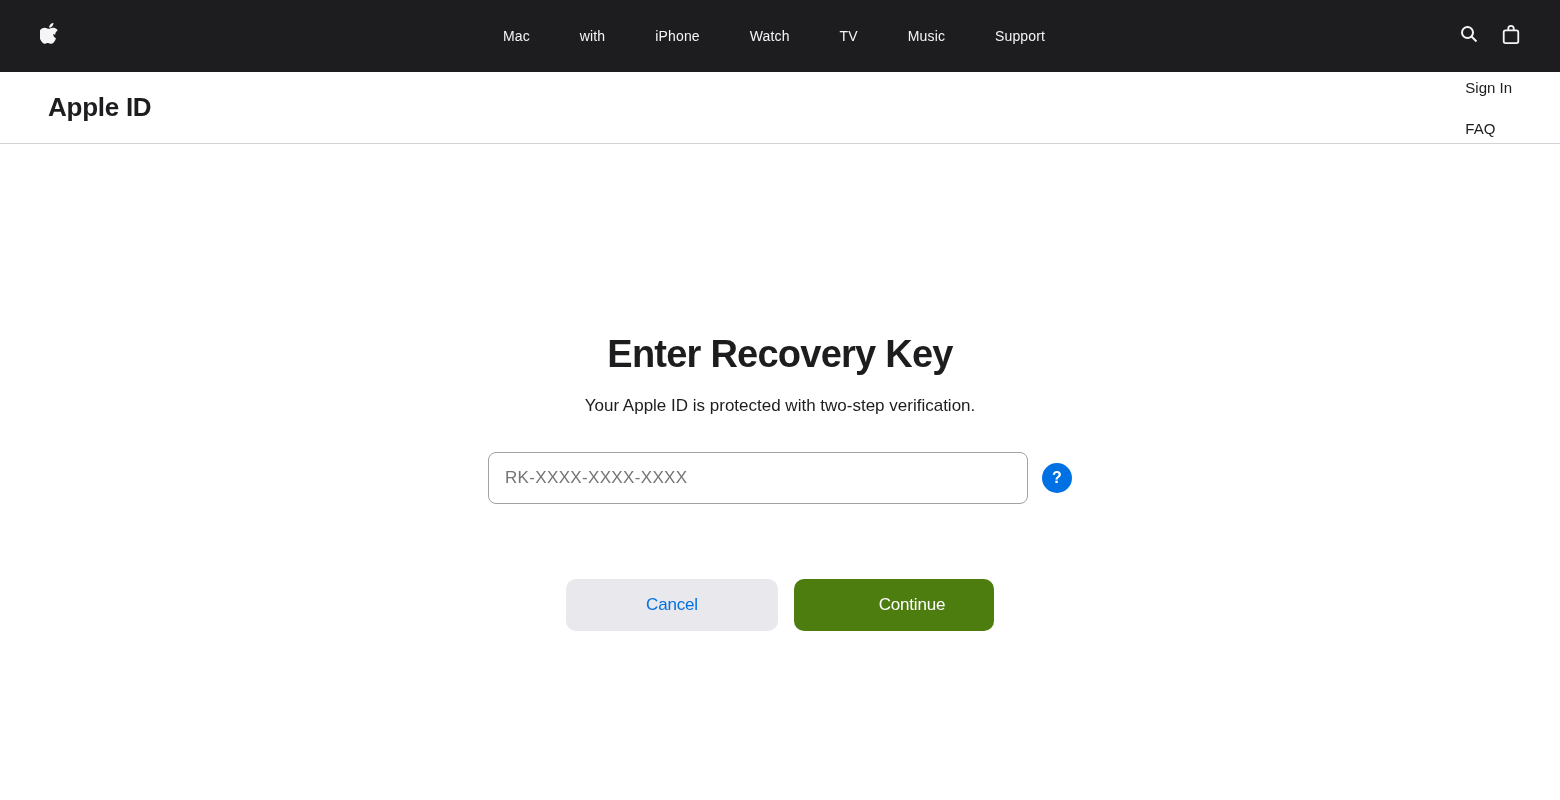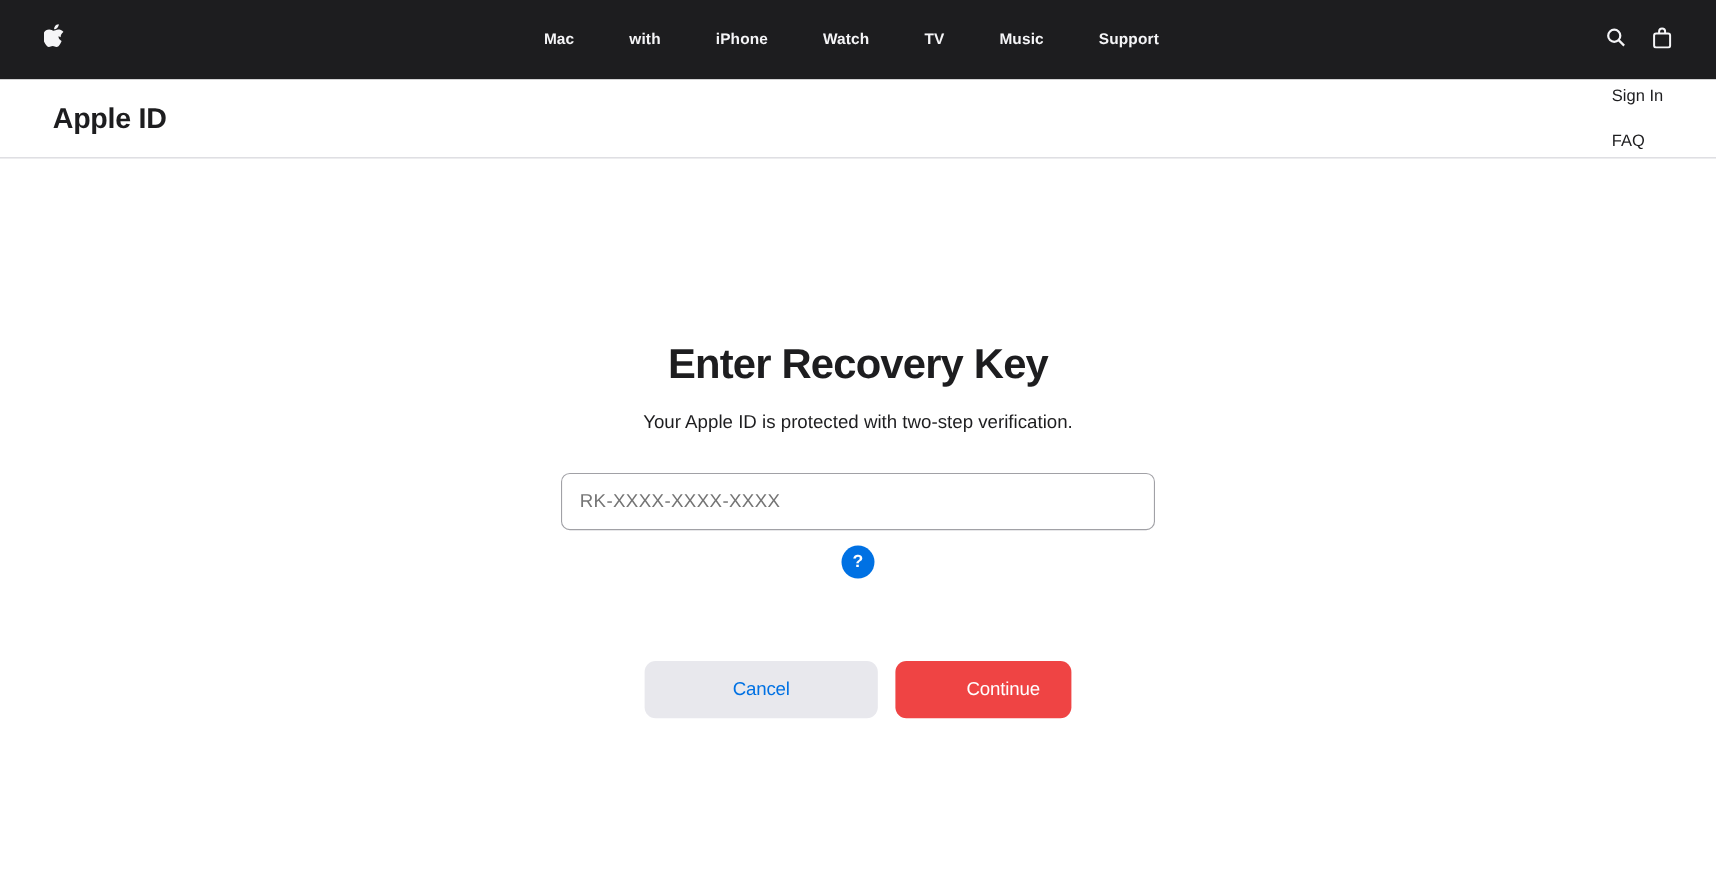--- a/index.html
+++ b/index.html
@@ -39,21 +39,21 @@
       flex: 1;
       justify-content: center;
       gap: 50px;
       list-style: none;
     }
 
     .top-nav .nav-links li a {
       color: #f5f5f7;
       text-decoration: none;
       font-size: 14px;
-      font-weight: 700;
+      font-weight: 400;
       letter-spacing: 0.01em;
     }
 
     .top-nav .nav-right {
       display: flex;
       align-items: center;
       gap: 24px;
       flex-shrink: 0;
     }
 
@@ -134,21 +134,20 @@
 
     .step-text strong {
       font-weight: 700;
     }
 
     .input-row {
       display: flex;
       align-items: center;
       gap: 14px;
       margin-bottom: 75px;
-      flex-direction: column;
     }
 
     .recovery-input {
       width: 540px;
       height: 52px;
       border: 1.5px solid #a1a1a6;
       border-radius: 8px;
       padding: 0 16px;
       font-size: 17px;
       color: #6e6e73;
@@ -189,23 +188,23 @@
       border: none;
       border-radius: 10px;
       font-size: 17px;
       font-weight: 500;
       color: #0071e3;
       cursor: pointer;
       letter-spacing: -0.01em;
     }
 
     .btn-continue {
-      width: 160px;
+      width: 200px;
       height: 52px;
-      background: #ef4444;
+      background: #4d7c0f;
       border: none;
       border-radius: 10px;
       font-size: 17px;
       font-weight: 500;
       color: #fff;
       cursor: pointer;
       letter-spacing: -0.01em;
       padding-left: 36px;
     }
 

